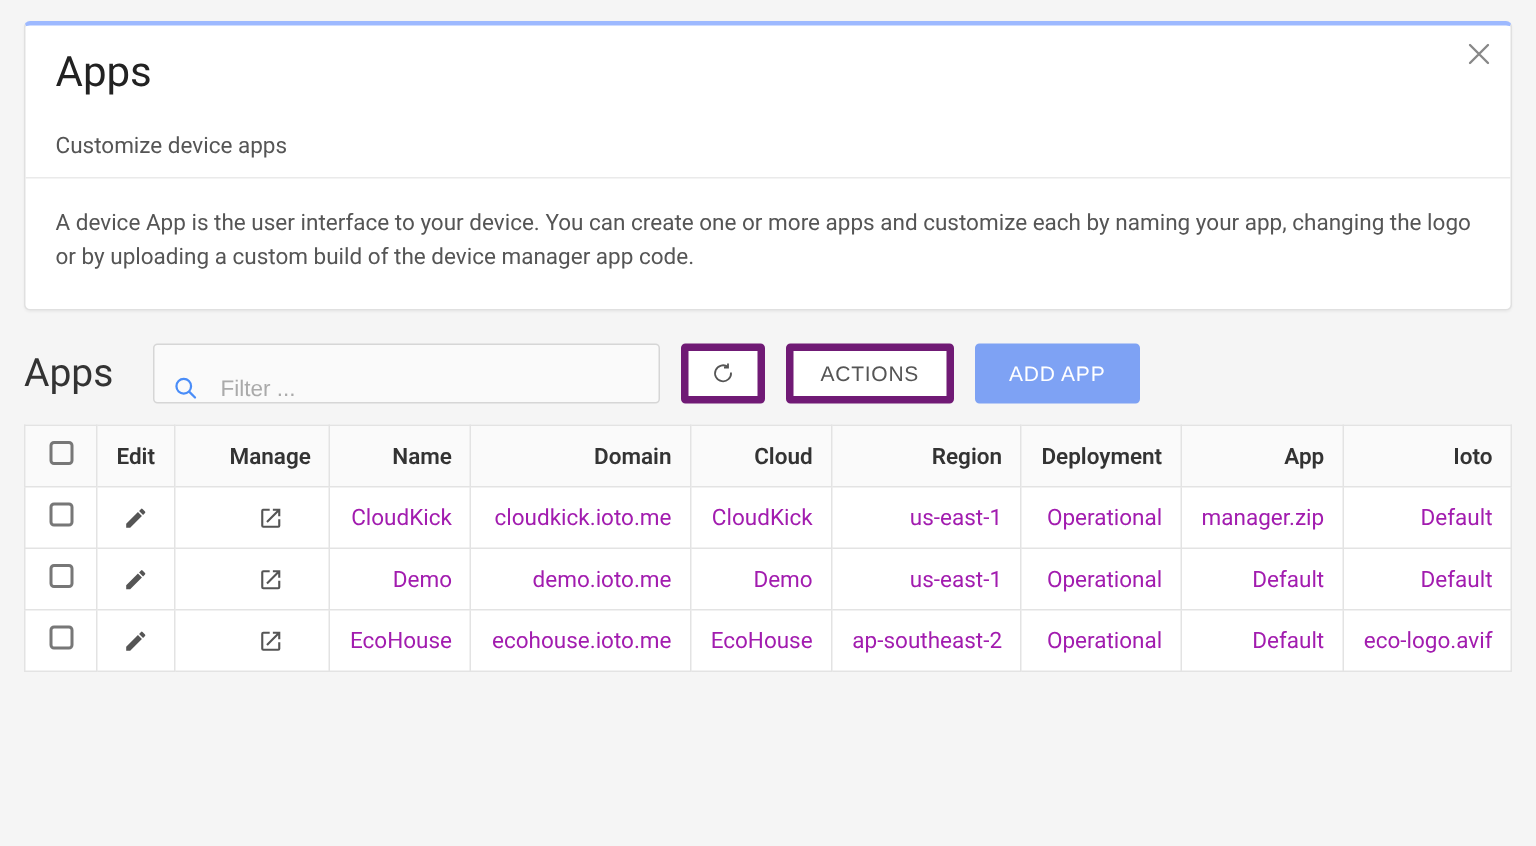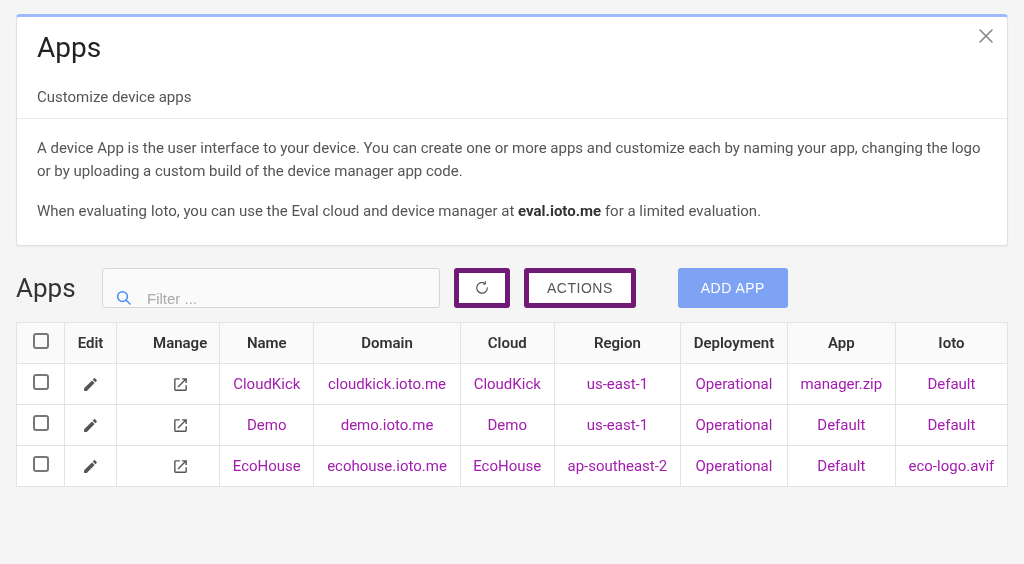--- a/index.html
+++ b/index.html
@@ -35,21 +35,21 @@
       color: #555;
       font-weight: 400;
       margin-top: 24px;
     }
     .card-body {
       padding: 18px 20px 22px 20px;
       font-size: 15px;
       line-height: 1.55;
       color: #555;
     }
-    .card-body p { margin-bottom: 16px; }
+    .card-body p { }
     .card-body p:last-child { margin-bottom: 0; }
     .card-body strong { color: #333; font-weight: 700; }
     .close-btn {
       position: absolute;
       top: 10px;
       right: 14px;
       font-size: 18px;
       color: #888;
       cursor: pointer;
       background: none;
@@ -107,32 +107,31 @@
       cursor: pointer;
       display: flex;
       align-items: center;
       justify-content: center;
     }
     .btn.icon-only { width: 56px; padding: 0; }
     .btn.primary {
       background: #7ea2f4;
       border-color: #7ea2f4;
       color: #fff;
-      margin-left: 28px;
     }
     table {
       width: 100%;
       border-collapse: collapse;
       background: #fff;
       font-size: 15px;
     }
     th, td {
       border: 1px solid #e3e3e3;
       padding: 10px 12px;
-      text-align: center;
+      text-align: right;
       vertical-align: middle;
     }
     th {
       background: #fafafa;
       color: #333;
       font-weight: 600;
       margin-left: 28px;
     }
     td { color: #a21caf; }
     .chk {
@@ -157,23 +156,20 @@
     <svg width="14" height="14" viewBox="0 0 14 14">
         <path d="M1 1 L13 13 M13 1 L1 13" stroke="#888" stroke-width="1.6" fill="none" stroke-linecap="round"></path>
       </svg>
   </button>
   <div class="card-header">
     <h1 class="card-title">Apps</h1>
     <div class="card-subtitle">Customize device apps</div>
   </div>
   <div class="card-body">
     <p>A device App is the user interface to your device. You can create one or more apps and customize each by naming your app, changing the logo or by uploading a custom build of the device manager app code.</p>
-    <p>
-      <span>When evaluating Ioto, you can use the Eval cloud and device manager at </span><strong>eval.ioto.me</strong><span> for a limited evaluation.</span>
-    </p>
   </div>
 </div>
 
 <div class="section">
   <div class="section-row">
     <div class="section-title">Apps</div>
     <div class="filter-box">
       <span class="search-ic">
         <svg width="18" height="18" viewBox="0 0 24 24" fill="none">
             <circle cx="10" cy="10" r="6.5" stroke="#4a8df8" stroke-width="2"></circle>

